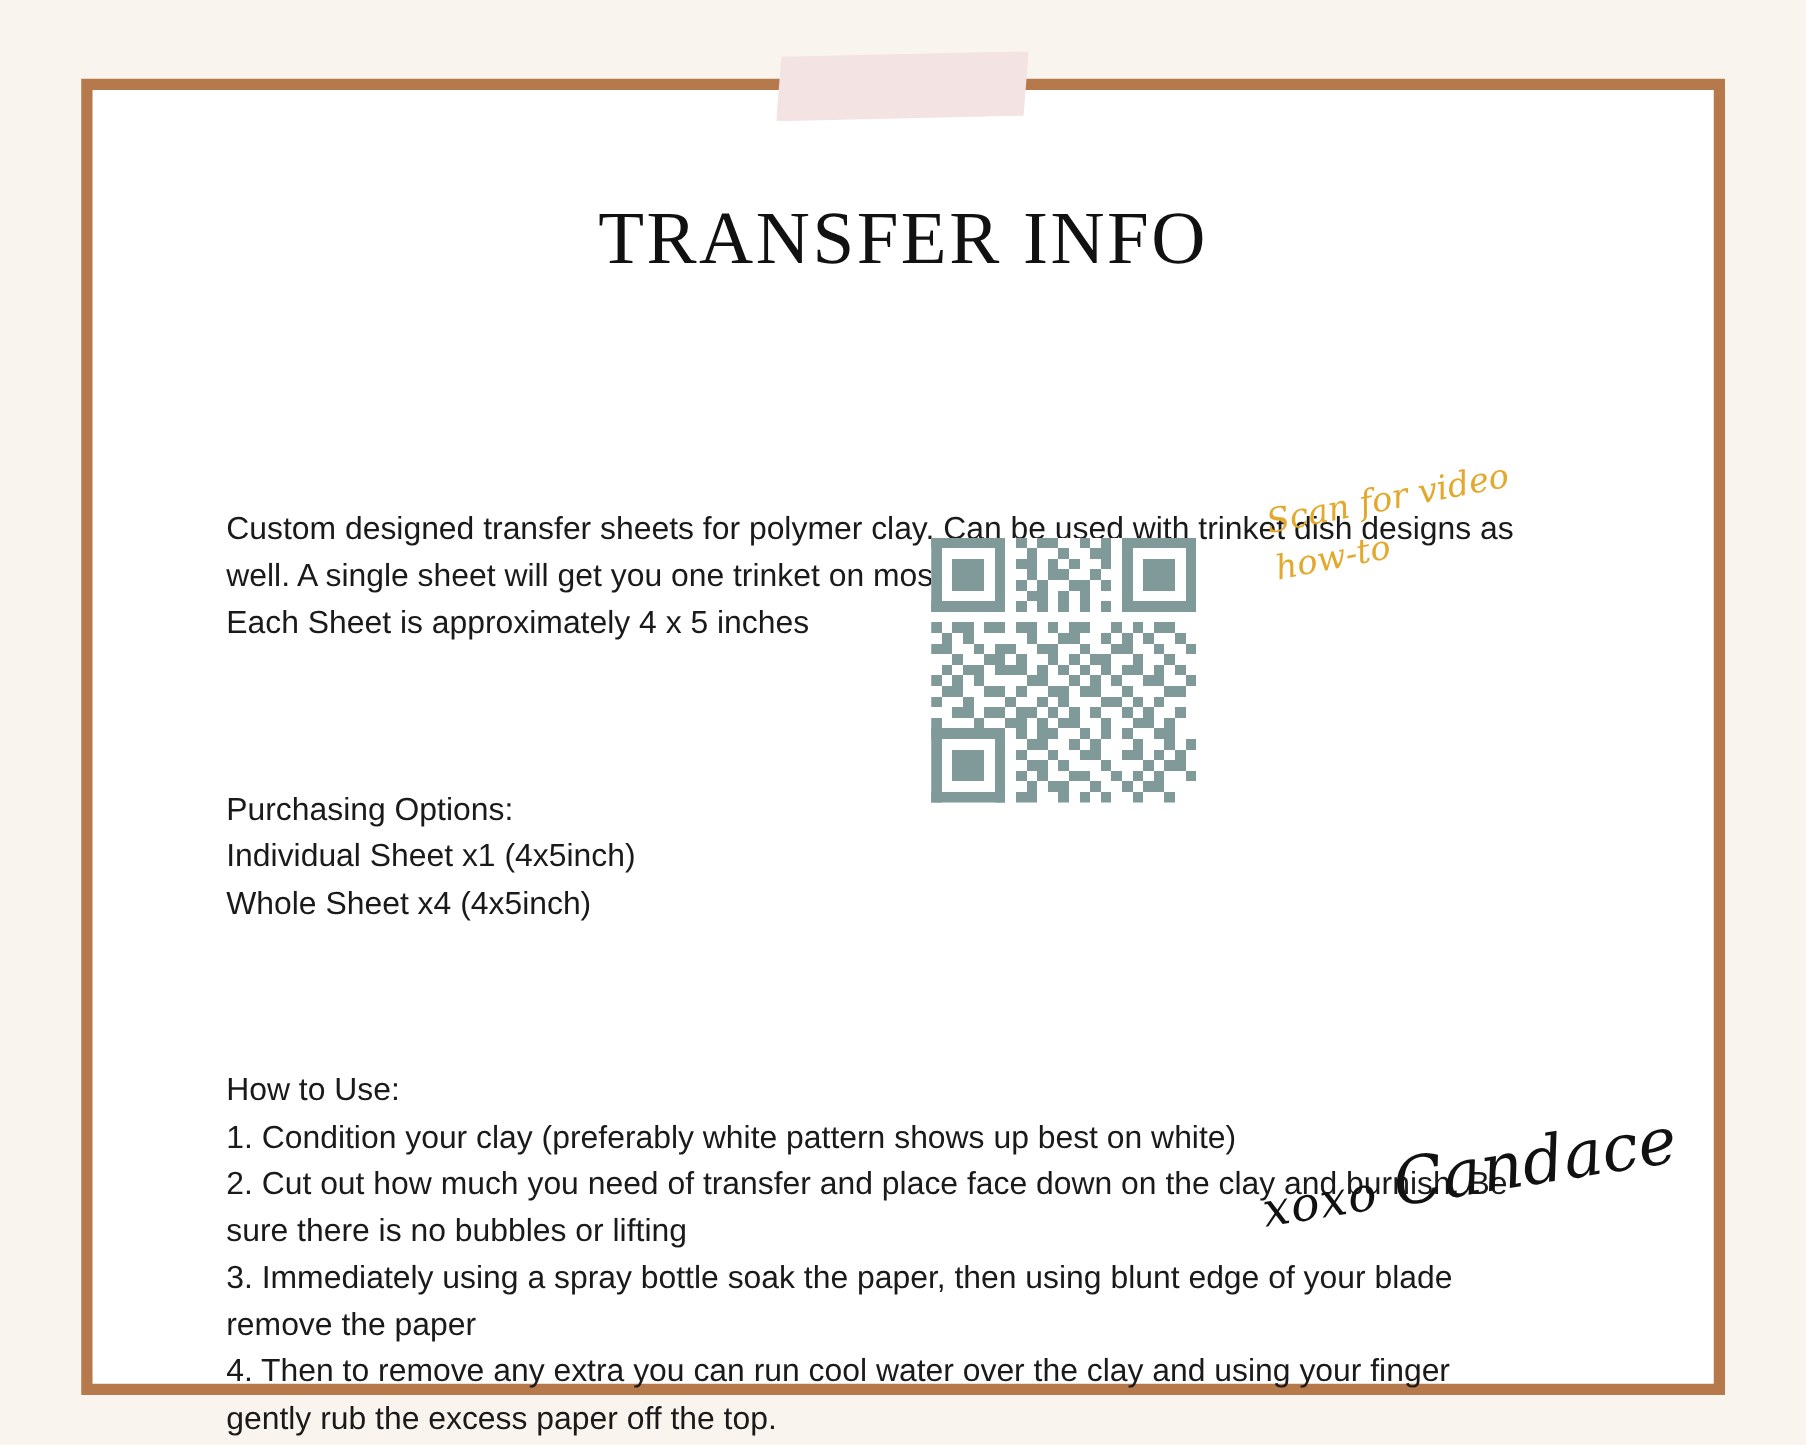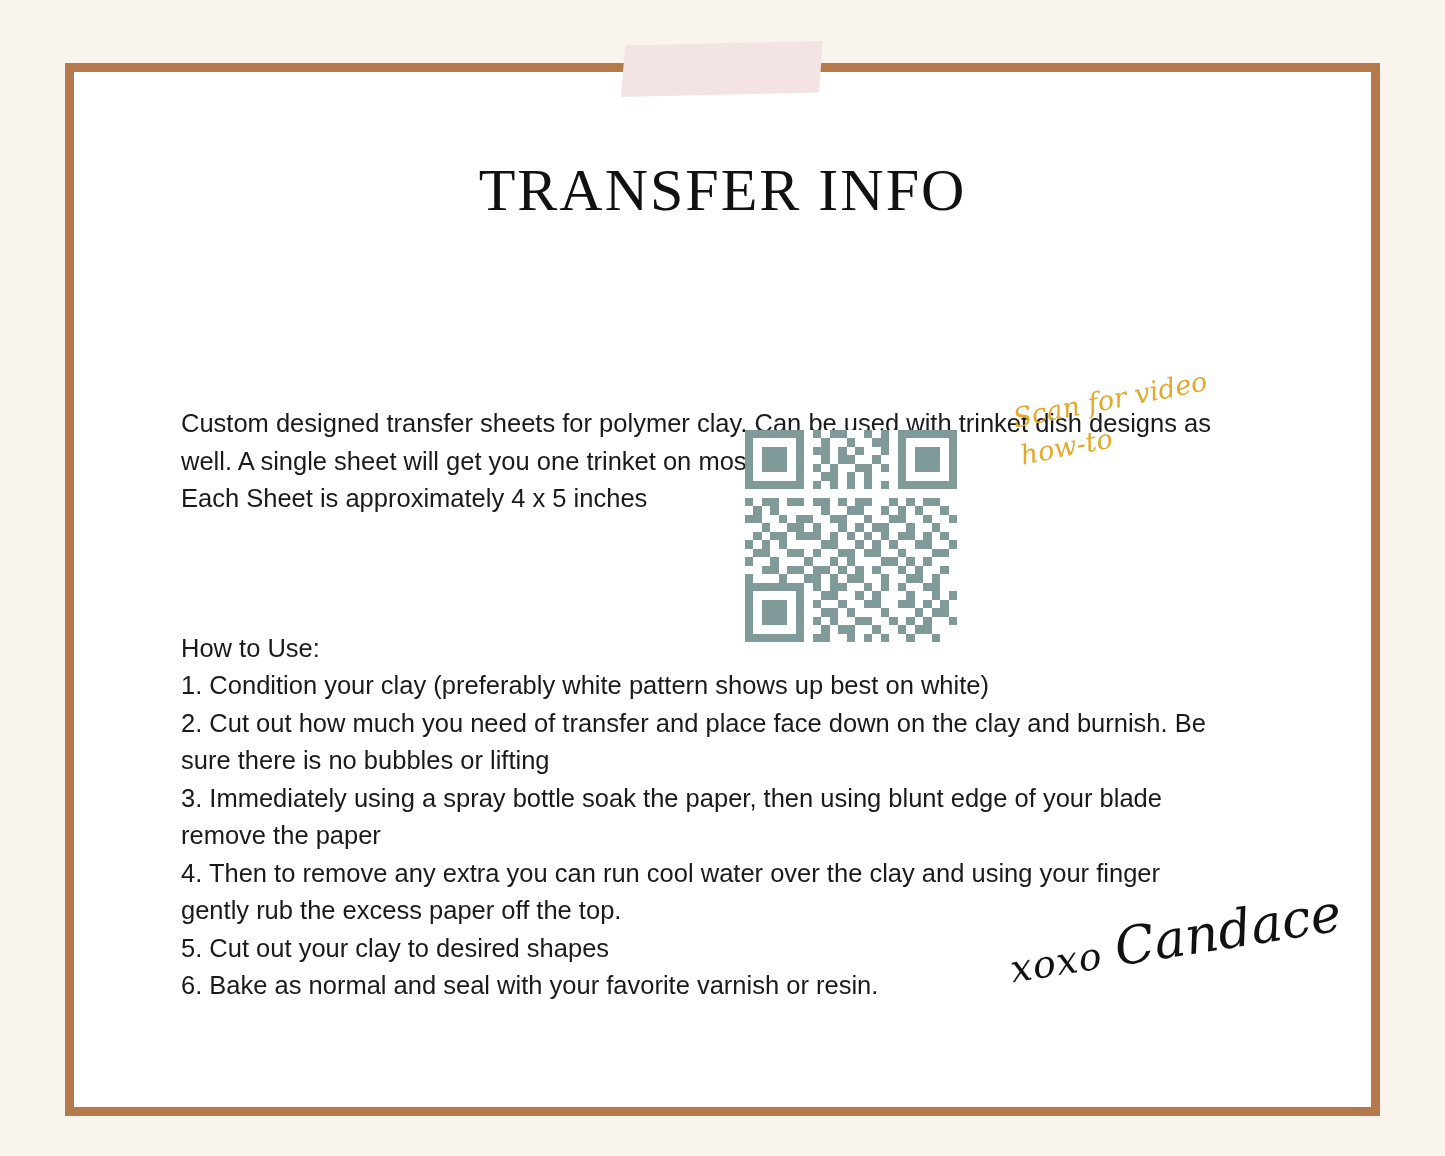--- a/index.html
+++ b/index.html
@@ -120,20 +120,23 @@
 
   <div class="tape"></div>
 
   <div class="card-frame"></div>
 
   <div class="title">TRANSFER INFO</div>
 
   <div class="body-text">
     <p class="block">Custom designed transfer sheets for polymer clay. Can be used with trinket dish designs as well. A single sheet will get you one trinket on most designs.
 Each Sheet is approximately 4 x 5 inches</p>
+    <p class="block">Purchasing Options:
+Individual Sheet x1 (4x5inch)
+Whole Sheet x4 (4x5inch)</p>
     <p class="block">How to Use:
 1. Condition your clay (preferably white pattern shows up best on white)
 2. Cut out how much you need of transfer and place face down on the clay and burnish. Be sure there is no bubbles or lifting
 3. Immediately using a spray bottle soak the paper, then using blunt edge of your blade remove the paper
 4. Then to remove any extra you can run cool water over the clay and using your finger gently rub the excess paper off the top.
 5. Cut out your clay to desired shapes
 6. Bake as normal and seal with your favorite varnish or resin.</p>
   </div>
 
   <div class="qr">

